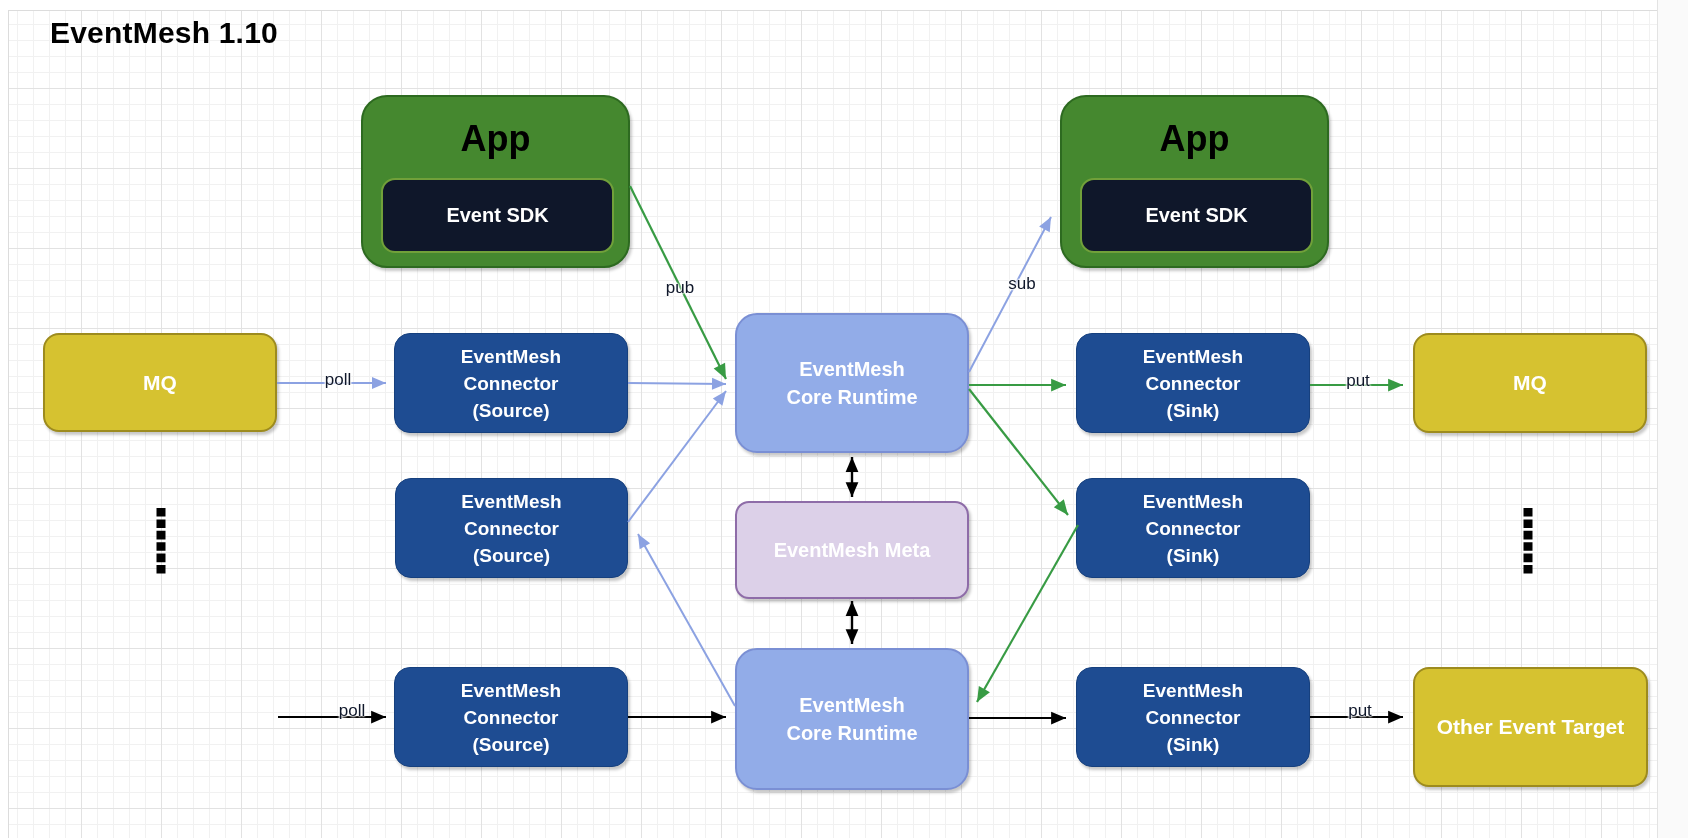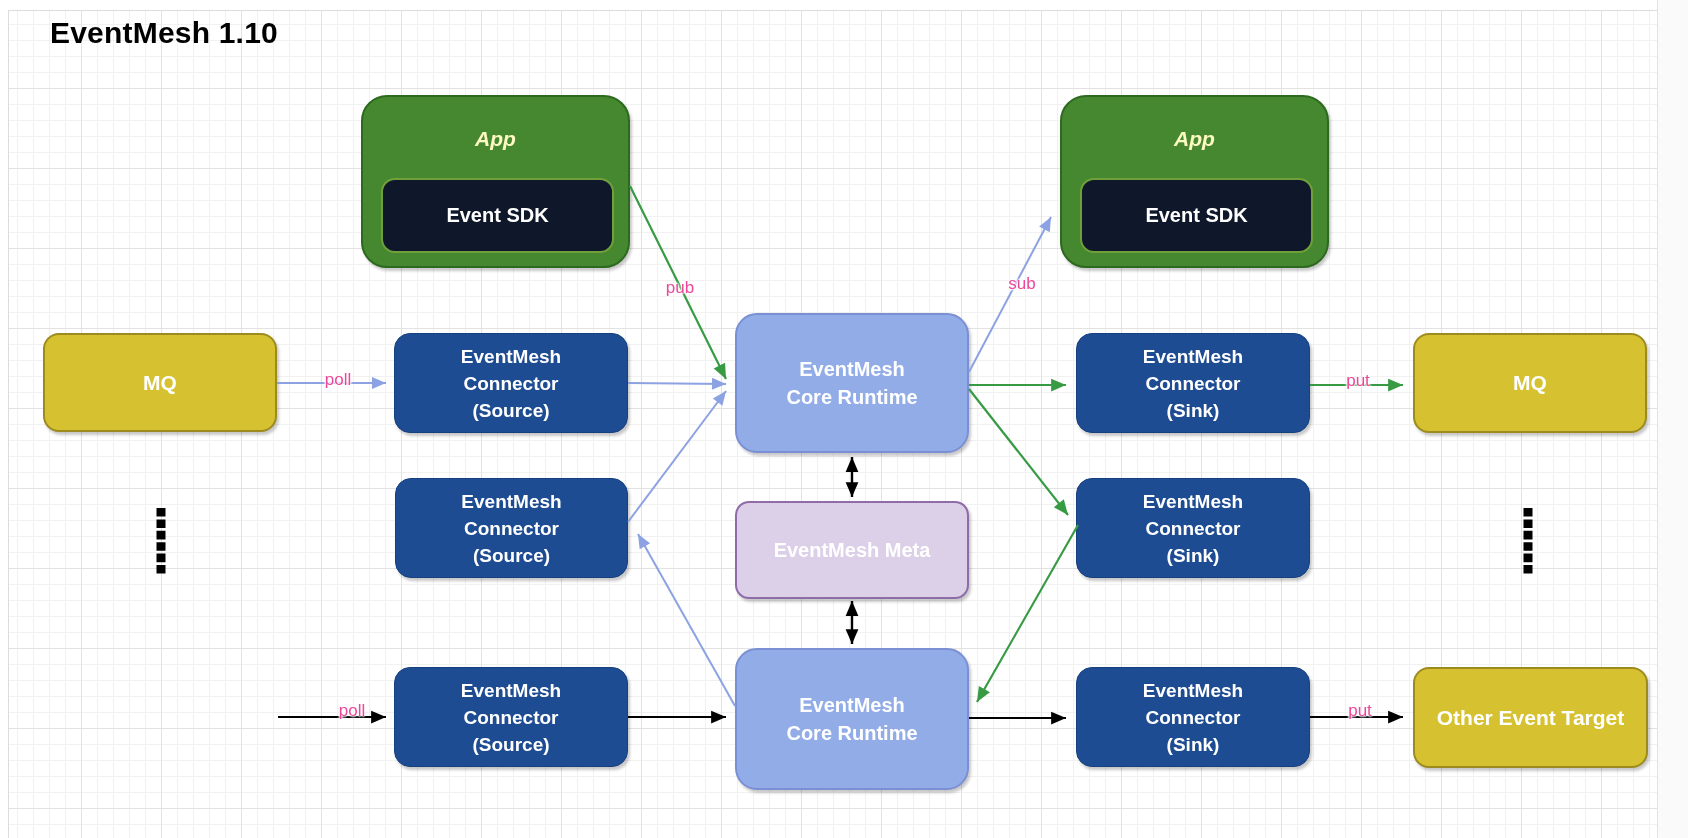--- a/index.html
+++ b/index.html
@@ -43,22 +43,22 @@
     text-align:center;color:#ffffff;font-weight:700;
     box-shadow:2px 3px 3px rgba(0,0,0,0.22);
   }
   .nl{white-space:pre-line;}
   .navy{background:#1E4C92;border:1.5px solid #16407e;border-radius:16px;font-size:19px;line-height:27px;}
   .yellow{background:#D6C230;border:2px solid #9d8b1e;border-radius:16px;font-size:21px;}
   .peri{background:#92ACE8;border:2px solid #7a8fd4;border-radius:22px;font-size:20px;line-height:28px;}
   .lav{background:#DCD0E8;border:2px solid #8E6CA8;border-radius:14px;font-size:20px;}
   .appbox{background:#45882F;border:2.5px solid #2d6a20;border-radius:26px;display:block;}
   .app-title{
-    text-align:center;color:#fef9c3;font-weight:700;font-size:21px;
-    margin-top:14px;height:56px;line-height:56px;font-style:italic;
+    text-align:center;color:#000000;font-weight:700;font-size:36px;
+    margin-top:14px;height:56px;line-height:56px;
   }
   .sdk{background:#0f172a;border:2px solid #71a03a;border-radius:14px;font-size:20px;box-shadow:none;}
 
   #app-left{left:361px;top:95px;width:269px;height:173px;}
   #sdk-left{left:18px;top:81px;width:233px;height:75px;position:absolute;}
   #app-right{left:1060px;top:95px;width:269px;height:173px;}
   #sdk-right{left:18px;top:81px;width:233px;height:75px;position:absolute;}
 
   #mq-left{left:43px;top:333px;width:234px;height:99px;}
   #src-top{left:394px;top:333px;width:234px;height:100px;}
@@ -67,29 +67,29 @@
   #mq-right{left:1413px;top:333px;width:234px;height:100px;}
 
   #src-mid{left:395px;top:478px;width:233px;height:100px;}
   #meta{left:735px;top:501px;width:234px;height:98px;}
   #sink-mid{left:1076px;top:478px;width:234px;height:100px;}
 
   #other-source{left:43px;top:667px;width:235px;height:100px;font-size:21px;}
   #src-bottom{left:394px;top:667px;width:234px;height:100px;}
   #core-bottom{left:735px;top:648px;width:234px;height:142px;}
   #sink-bottom{left:1076px;top:667px;width:234px;height:100px;}
-  #other-target{left:1413px;top:667px;width:235px;height:101px;font-size:21px;}
+  #other-target{left:1413px;top:667px;width:235px;height:120px;font-size:21px;}
 
   
   #edges{position:absolute;left:0;top:0;width:1688px;height:838px;pointer-events:none;}
 
   
   .elabel{
     position:absolute;transform:translate(-50%,-50%);
-    font-size:17px;color:#ec4899;font-weight:400;white-space:nowrap;
+    font-size:17px;color:#0f172a;font-weight:400;white-space:nowrap;
     text-shadow:-1px 0 2px #fff,1px 0 2px #fff,0 -1px 2px #fff,0 1px 2px #fff;
   }
   #lbl-pub{left:680px;top:288px;}
   #lbl-sub{left:1022px;top:284px;text-align:right;}
   #lbl-poll-top{left:338px;top:380px;}
   #lbl-put-top{left:1358px;top:381px;}
   #lbl-poll-bottom{left:352px;top:711px;}
   #lbl-put-bottom{left:1360px;top:711px;}
 </style>
 </head>

